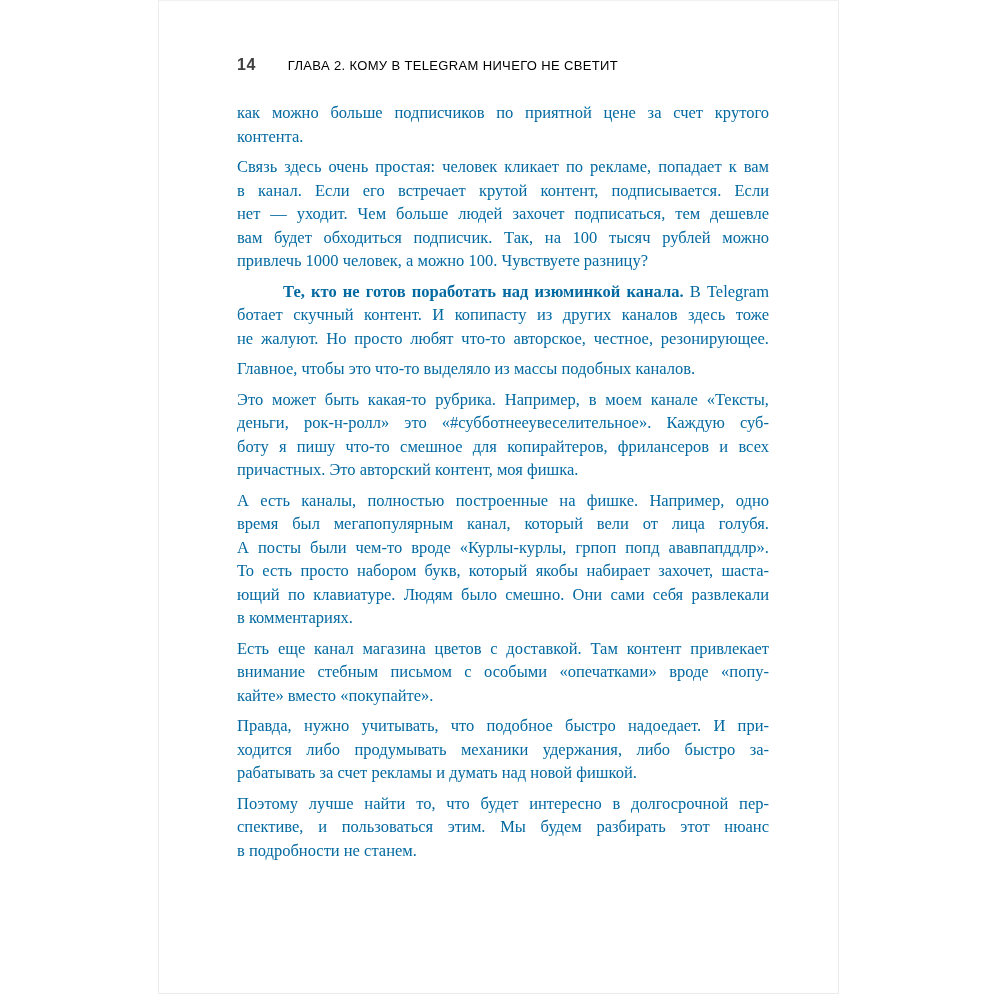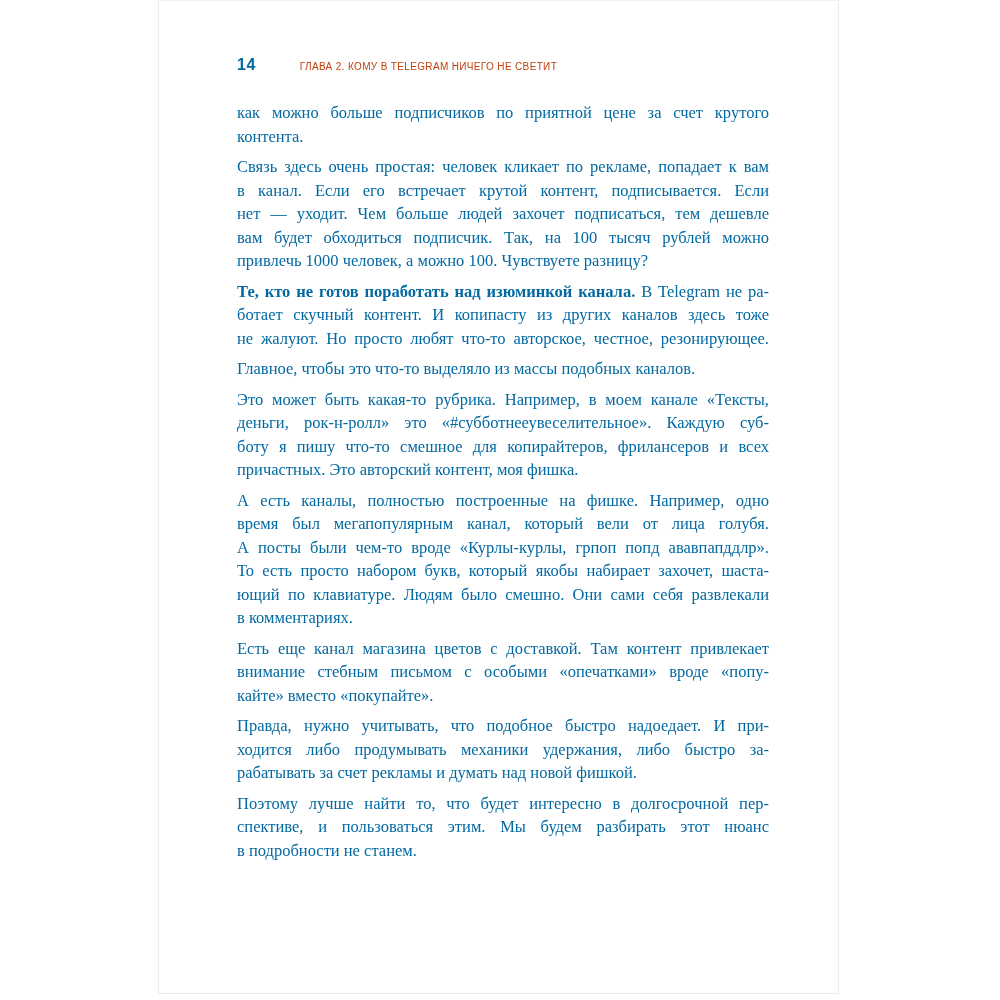--- a/index.html
+++ b/index.html
@@ -32,30 +32,30 @@
     left: 78px;
     top: 55px;
     display: flex;
     align-items: baseline;
     white-space: nowrap;
   }
   .pagenum {
     font-family: "Liberation Sans", sans-serif;
     font-size: 16px;
     font-weight: 700;
-    color: #0369a1;
+    color: #404040;
     letter-spacing: 0.5px;
   }
   .chapter {
     font-family: "Liberation Sans", sans-serif;
-    font-size: 10px;
+    font-size: 13px;
     font-weight: 400;
-    color: #c2410c;
+    color: #000000;
     letter-spacing: 0.35px;
-    margin-left: 44px;
+    margin-left: 32px;
   }
   .body-text {
     position: absolute;
     left: 78px;
     top: 100px;
     width: 532px;
     font-family: "Liberation Serif", serif;
     font-size: 16.5px;
     color: #0369a1;
   }
@@ -66,20 +66,21 @@
     line-height: 23.5px;
     height: 23.5px;
     overflow: hidden;
     text-align: justify;
   }
   .line.just {
     text-align-last: justify;
   }
   .seg-b {
     font-weight: 700;
+    margin-left: 46px;
   }
 </style>
 </head>
 <body>
 
 <div class="canvas">
   <div class="page">
     <div class="running-header">
       <span class="pagenum">14</span>
       <span class="chapter">ГЛАВА 2. КОМУ В TELEGRAM НИЧЕГО НЕ СВЕТИТ</span>

